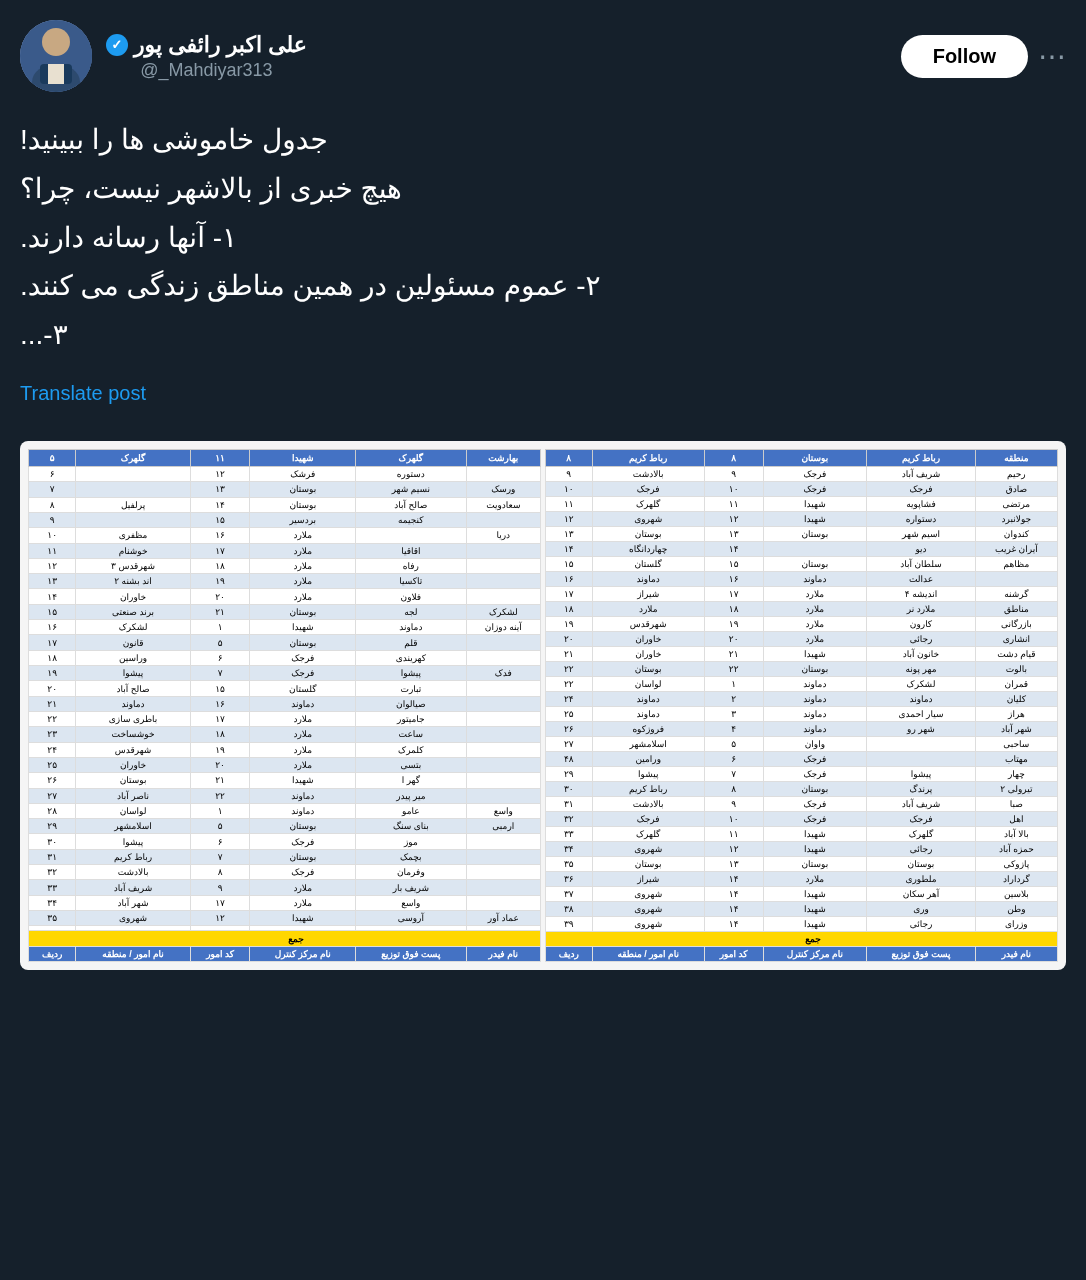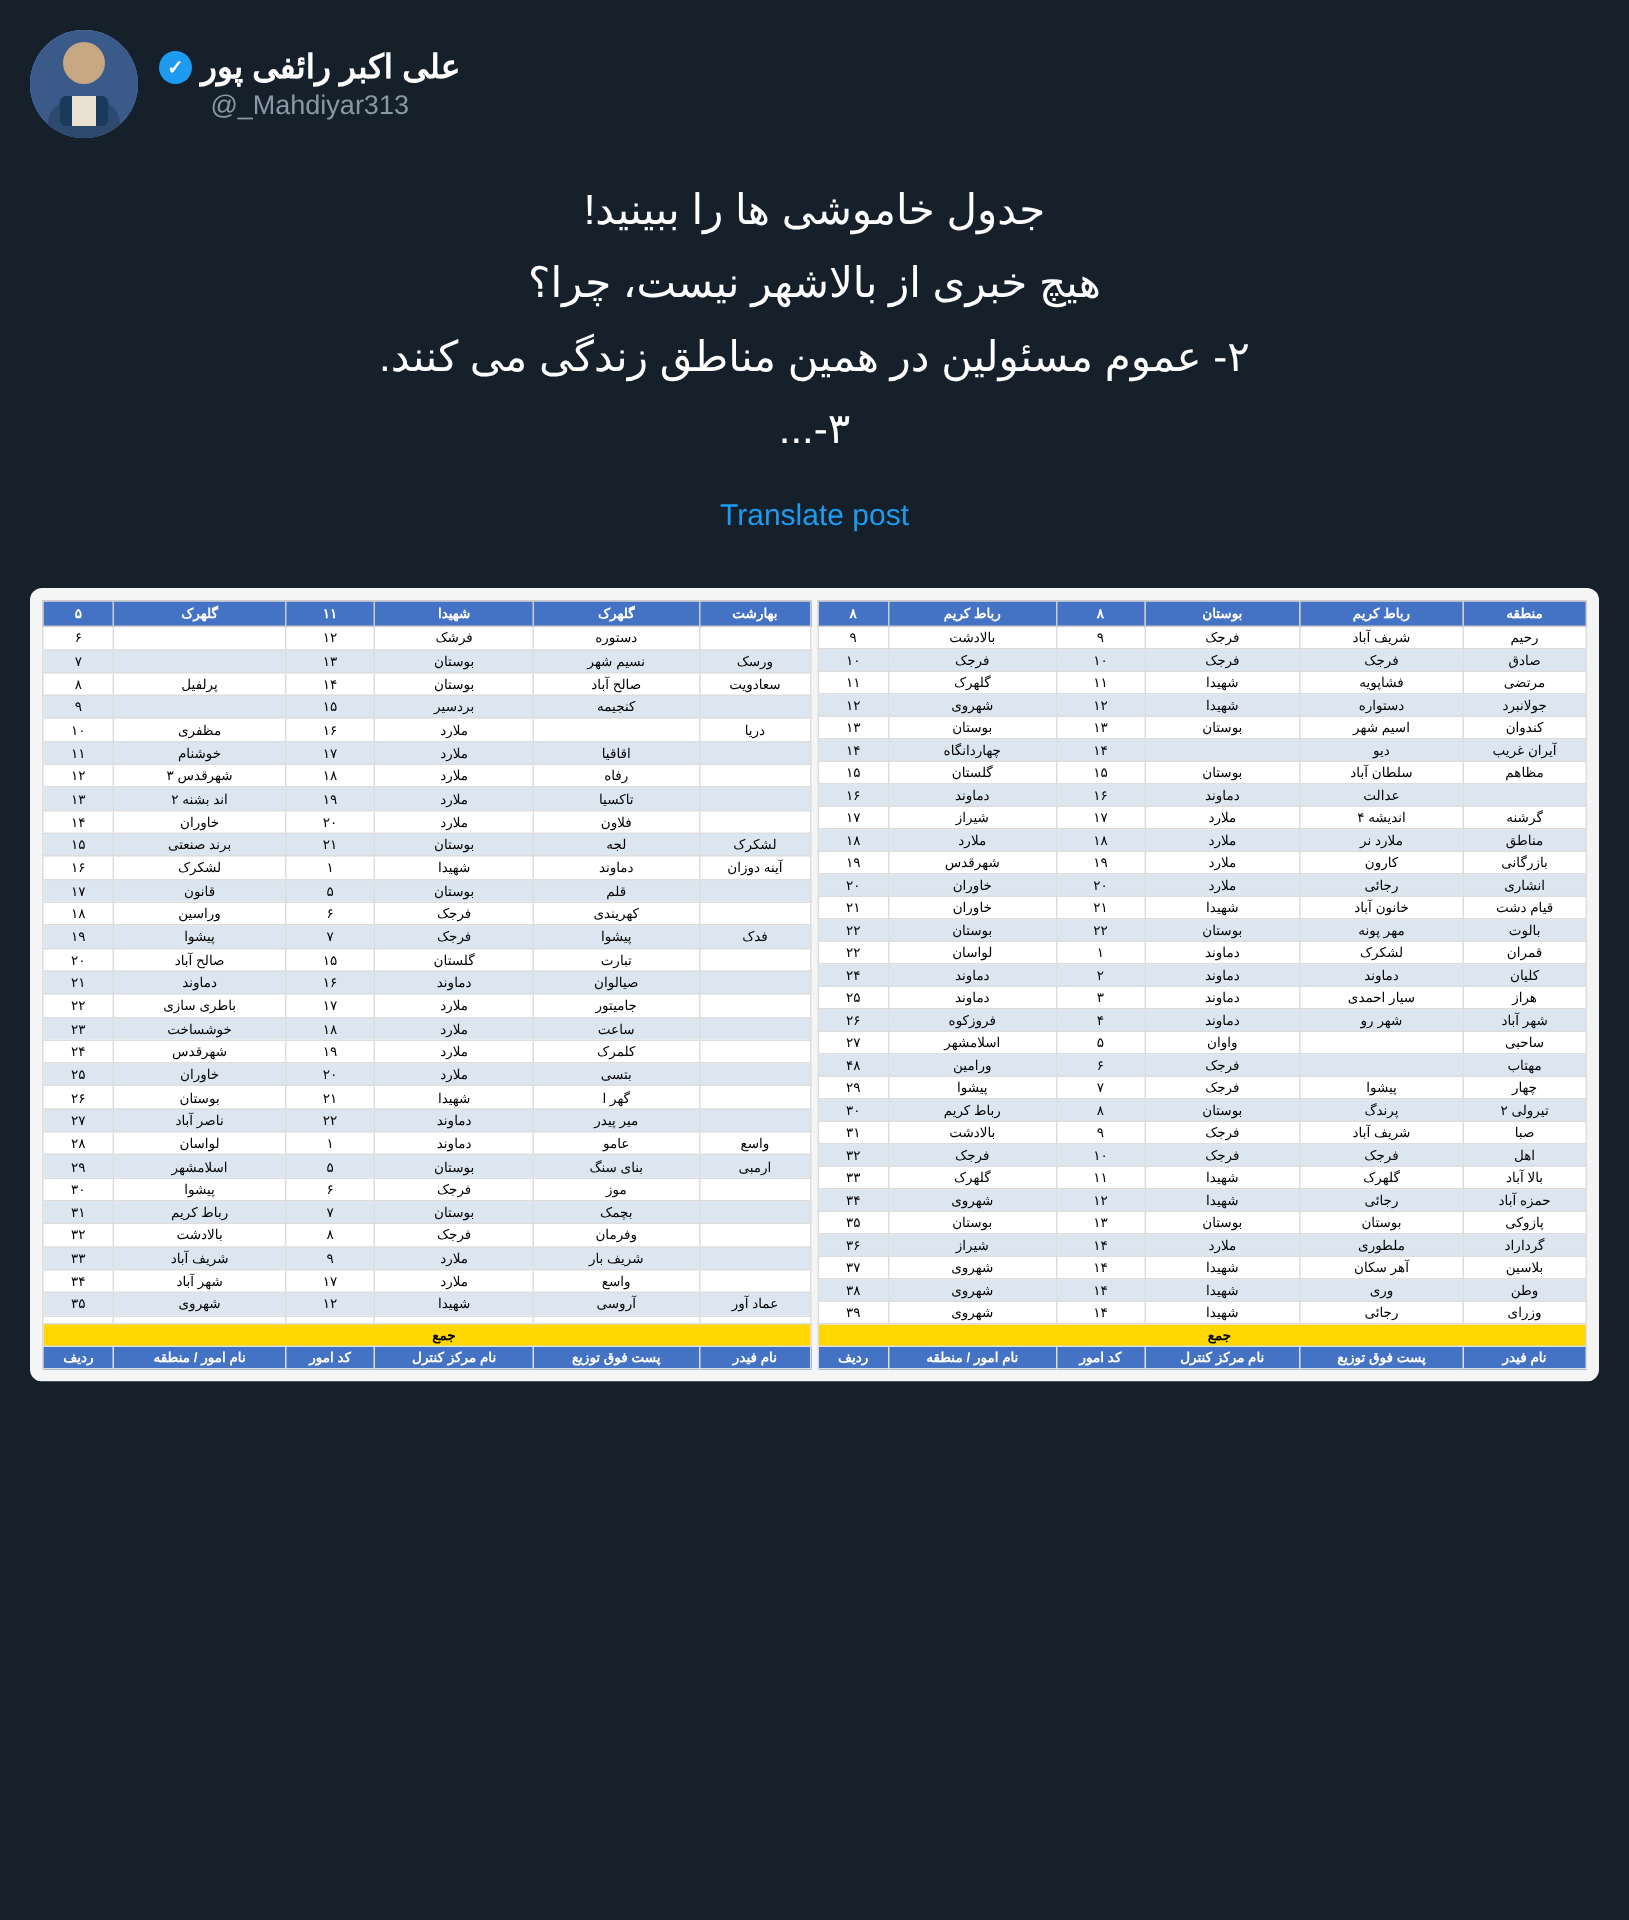--- a/index.html
+++ b/index.html
@@ -94,21 +94,21 @@
     }
     .more-btn {
       color: #8899a6;
       font-size: 28px;
       cursor: pointer;
       background: none;
       border: none;
     }
     .tweet-body {
       direction: rtl;
-      text-align: center;
+      text-align: left;
       padding: 10px 0 16px 0;
     }
     .tweet-text {
       font-size: 28px;
       line-height: 1.6;
       color: #ffffff;
       direction: rtl;
     }
     .tweet-text p {
       margin-bottom: 4px;
@@ -206,26 +206,31 @@
       <div class="name-block">
         <div class="display-name">
           <span>علی اکبر رائفی پور</span>
           <span class="verified-badge">
             <span class="verified-check">✓</span>
           </span>
         </div>
         <div class="username">@_Mahdiyar313</div>
       </div>
     </div>
+    <div class="header-actions">
+      <button class="follow-btn">Follow</button>
+      <button class="more-btn">⋯</button>
+    </div>
   </div>
 
   <div class="tweet-body">
     <div class="tweet-text">
       <p>جدول خاموشی ها را ببینید!</p>
       <p>هیچ خبری از بالاشهر نیست، چرا؟</p>
+      <p>۱- آنها رسانه دارند.</p>
       <p>۲- عموم مسئولین در همین مناطق زندگی می کنند.</p>
       <p>۳-...</p>
     </div>
     <a class="translate-link">Translate post</a>
   </div>
 
   <div class="table-container">
     <div class="table-image">
       <div class="data-table-wrapper">
 

